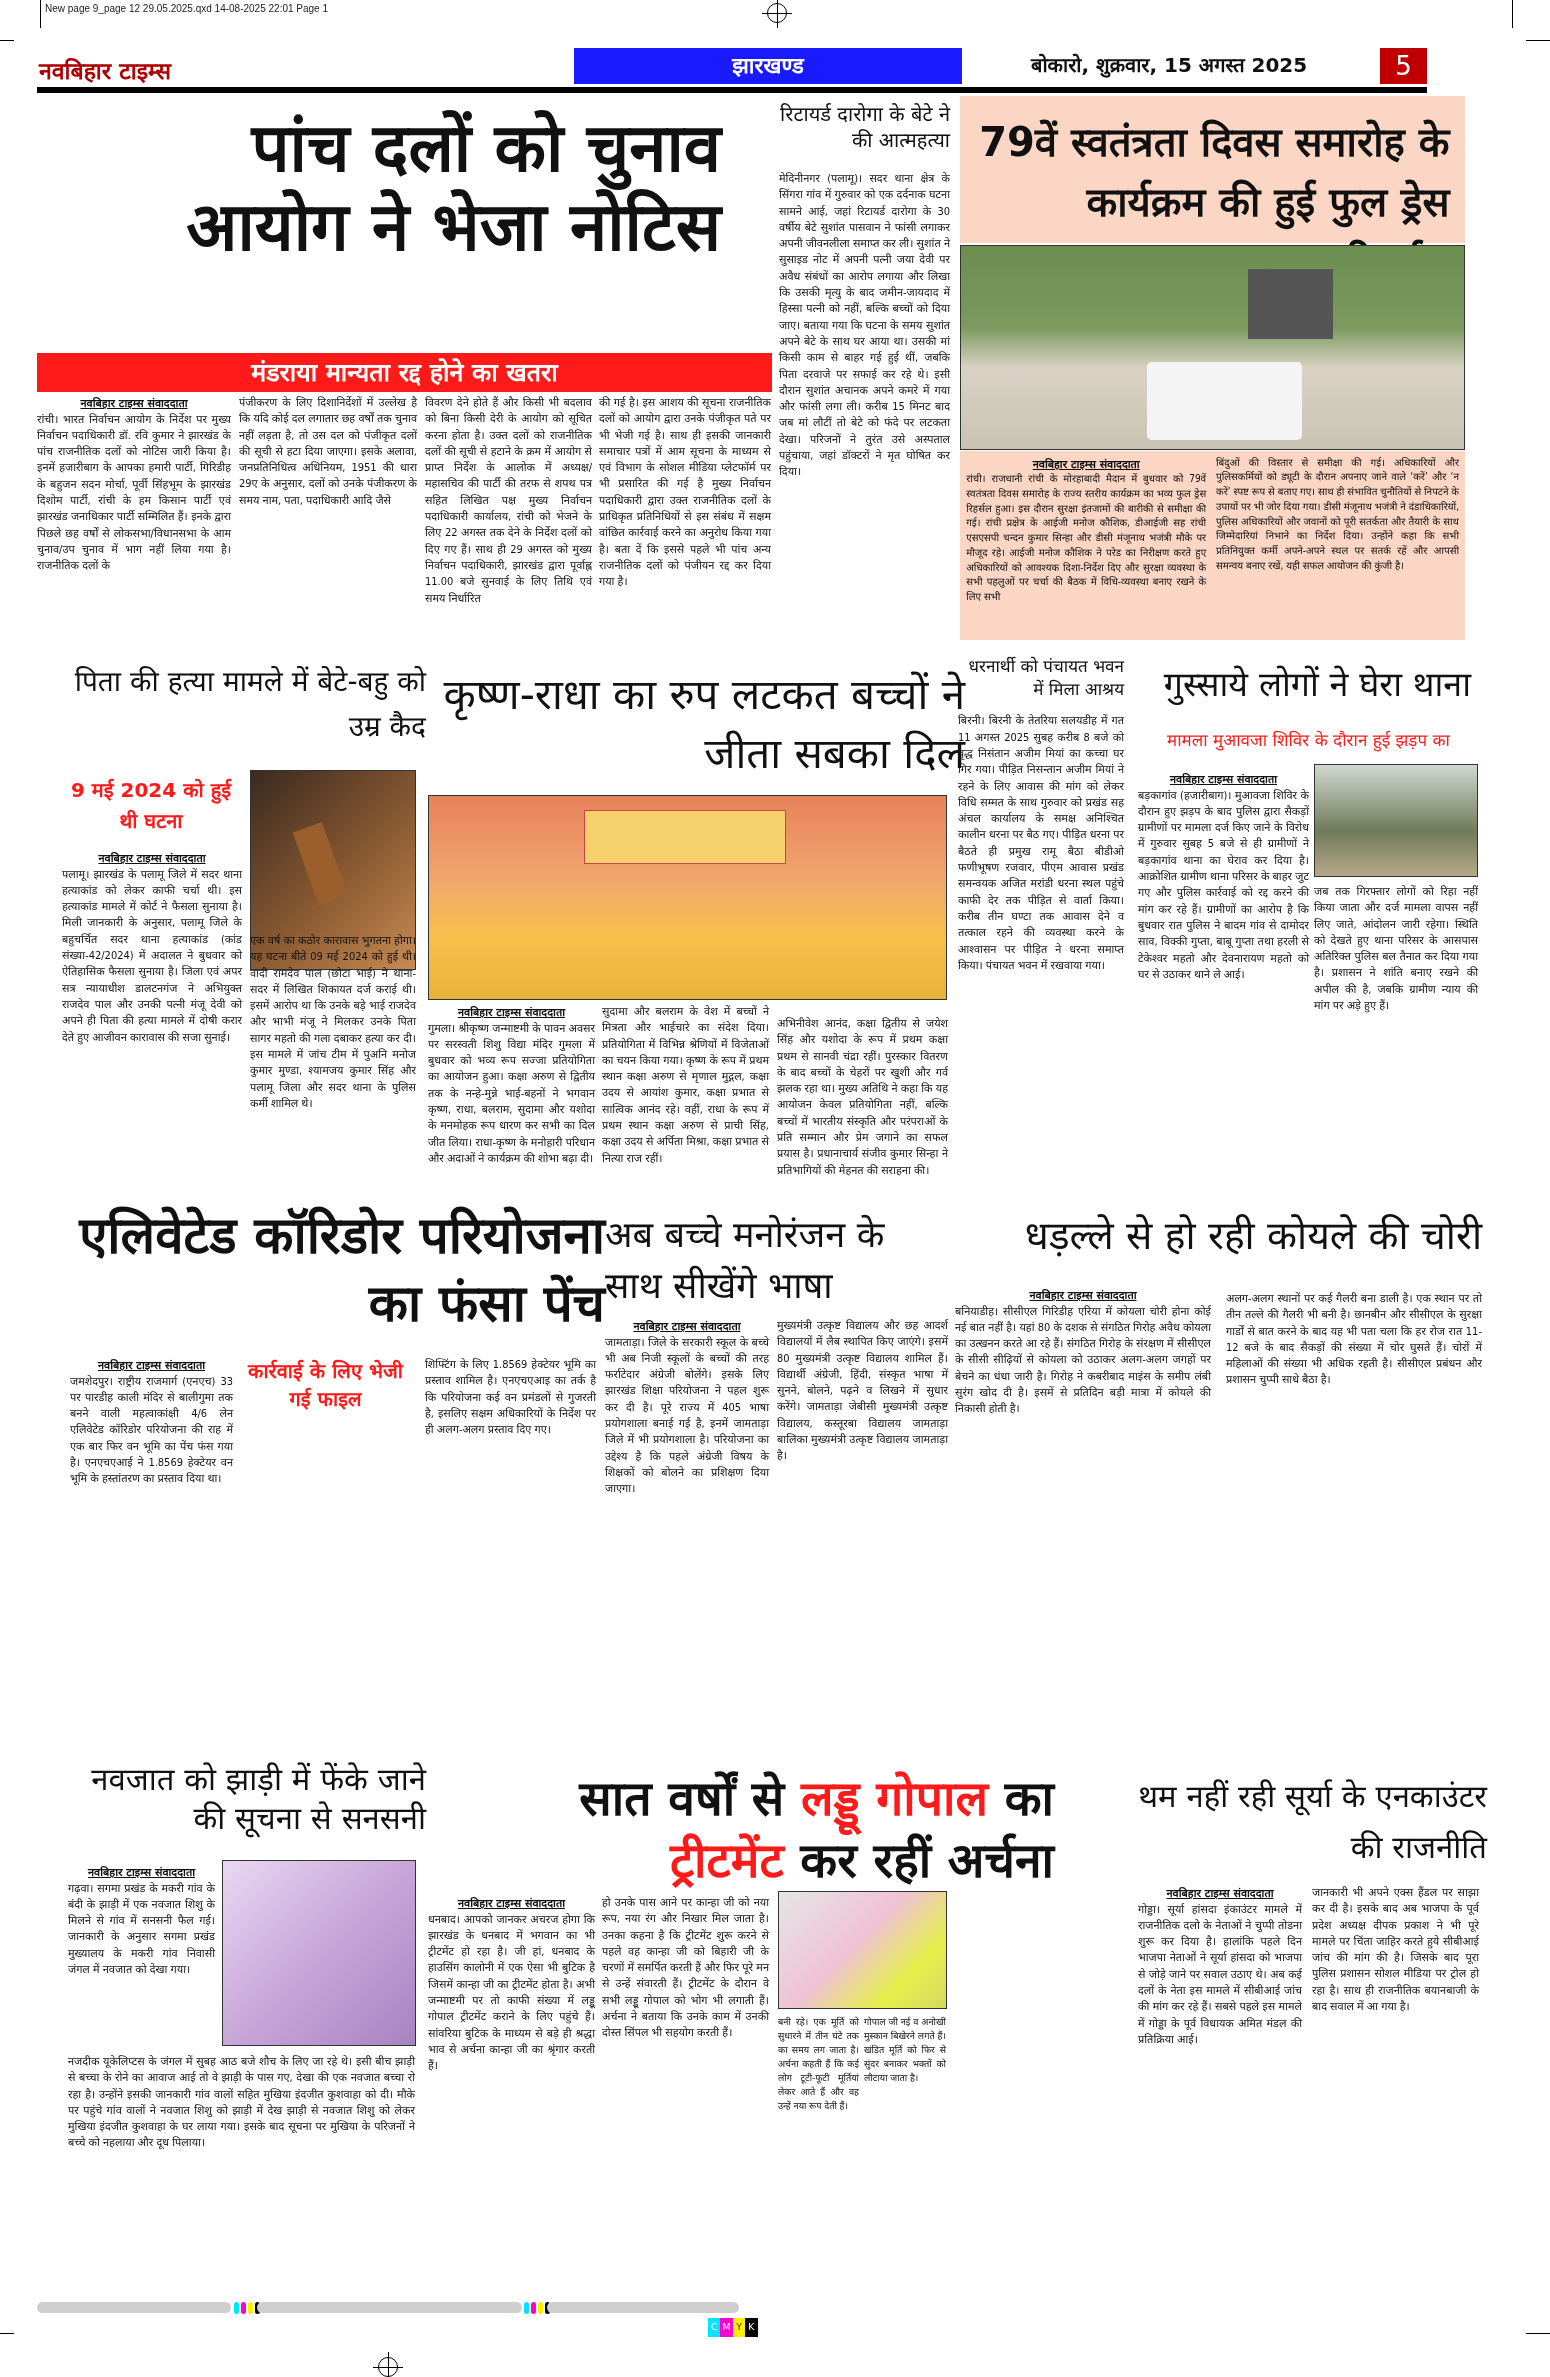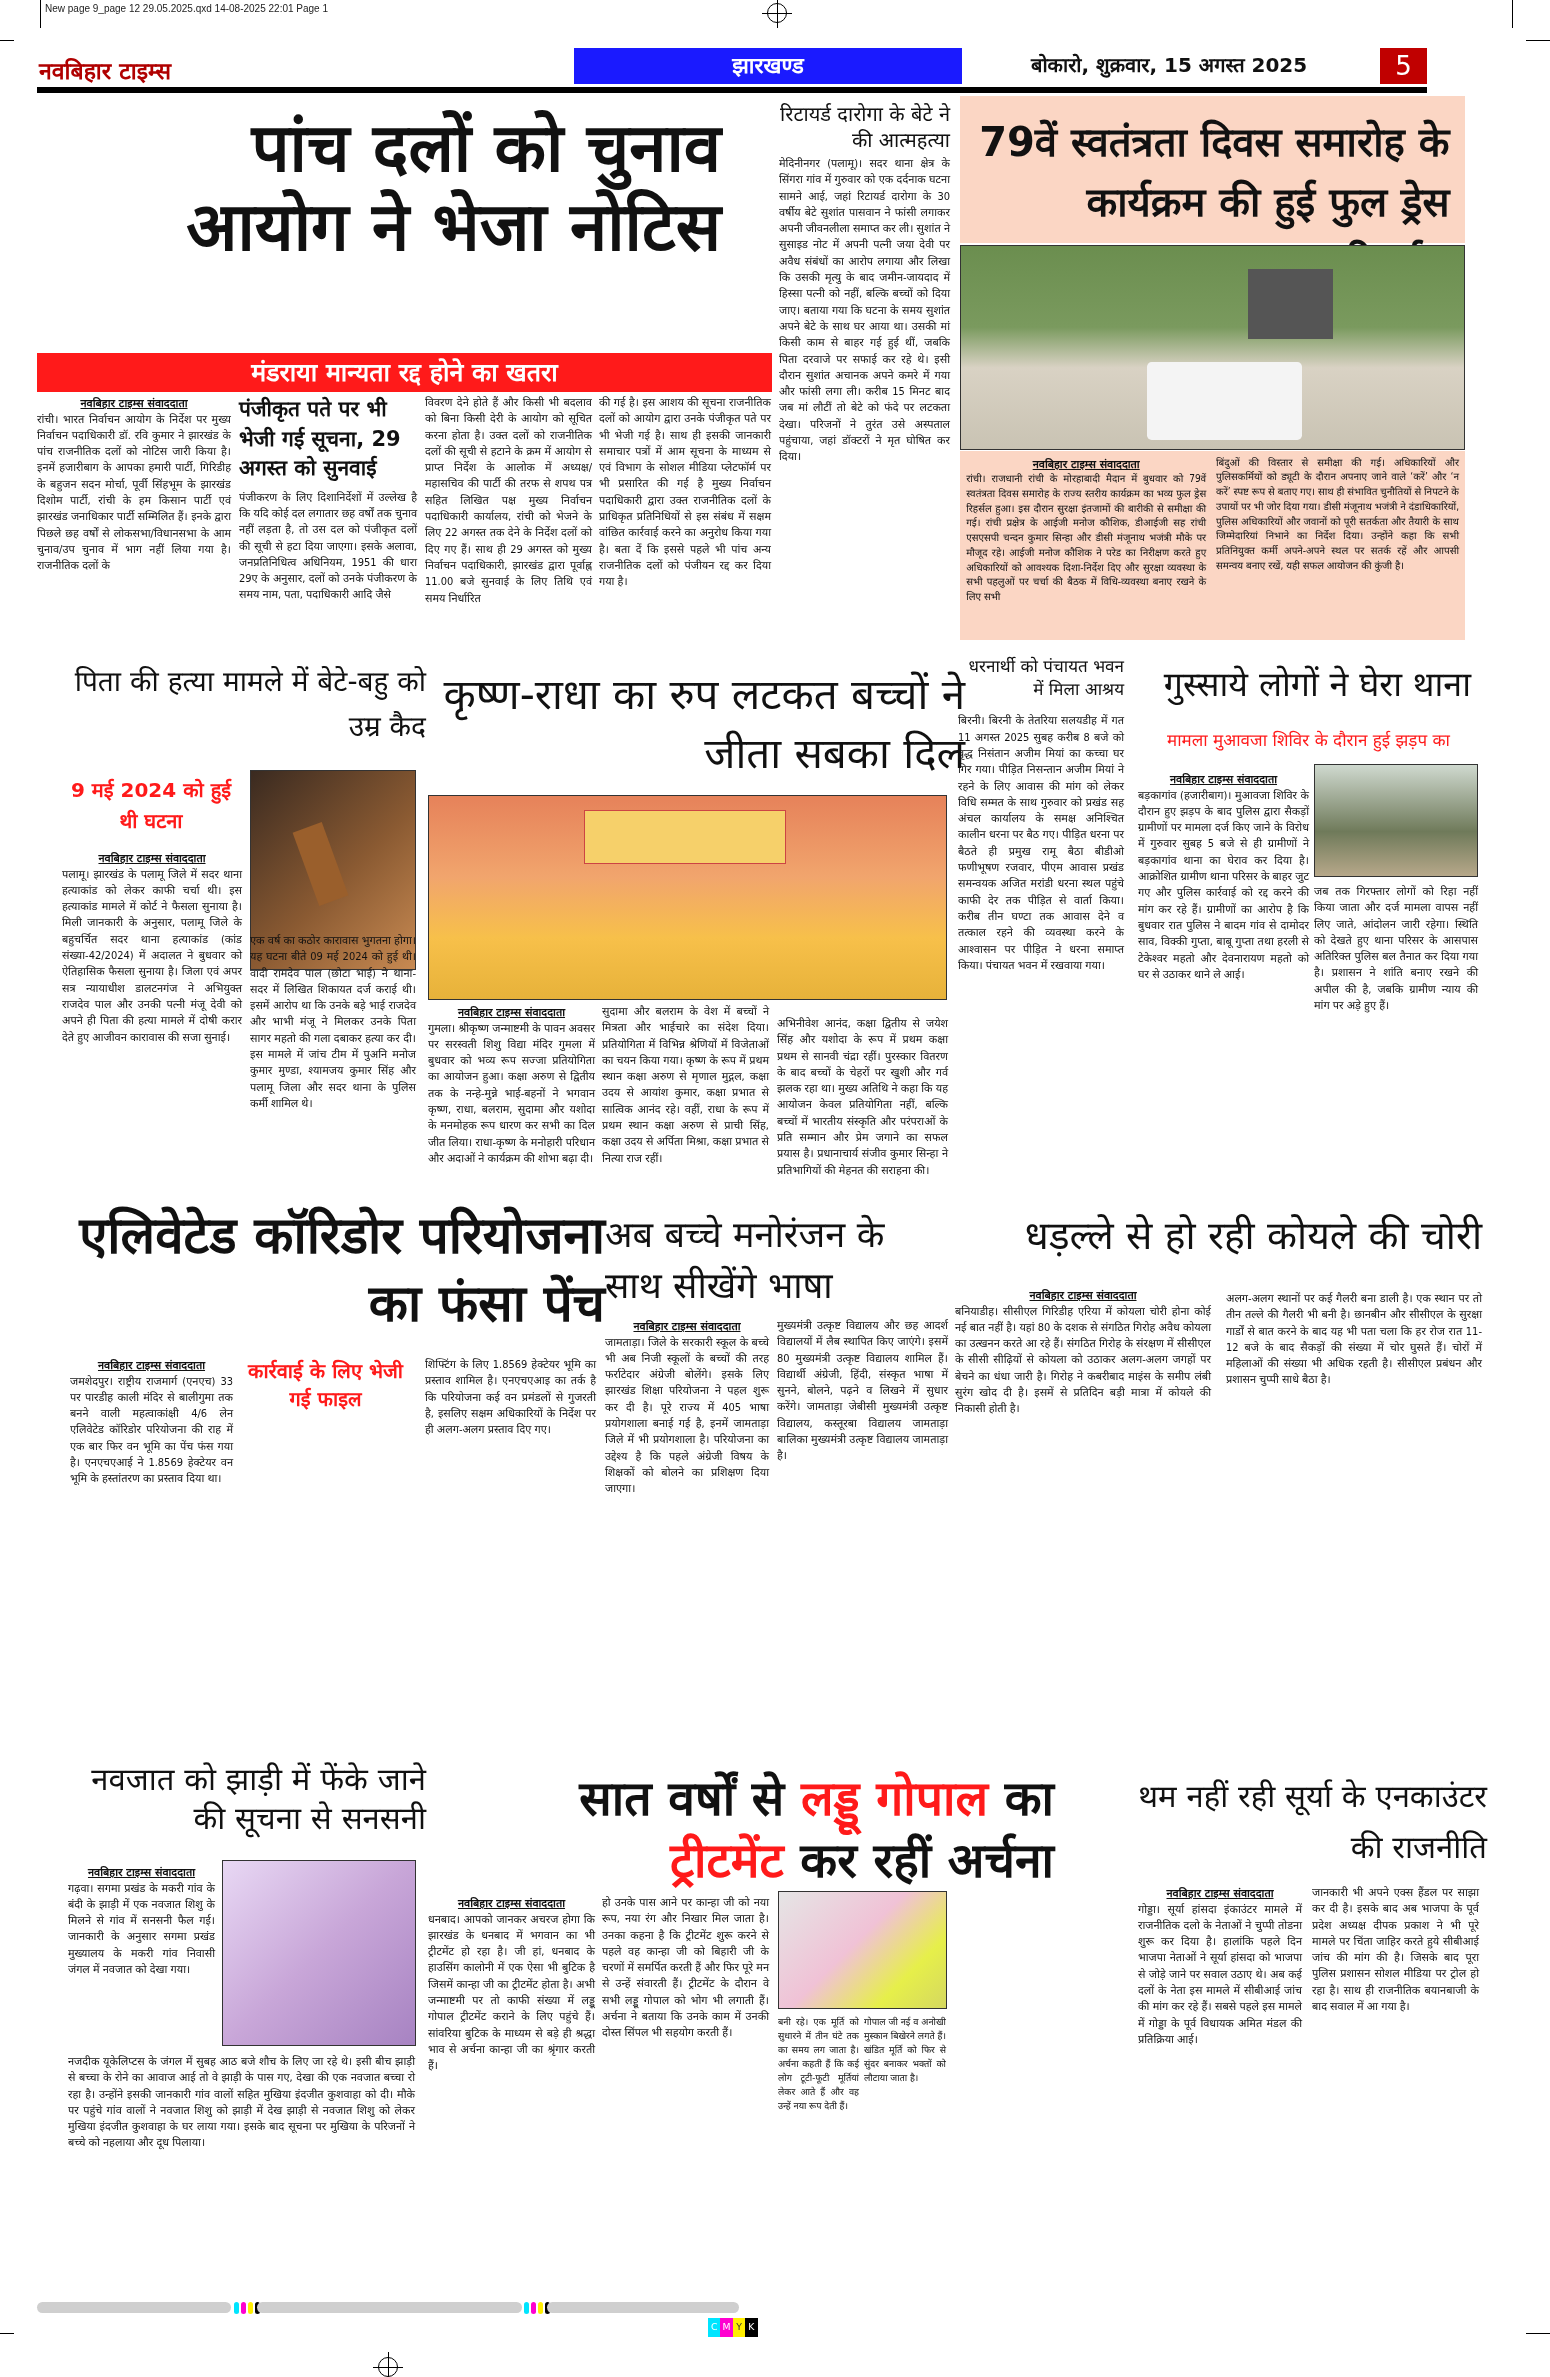--- a/index.html
+++ b/index.html
@@ -45,32 +45,31 @@
 <div class="abs page-num">5</div>
 <div class="abs masthead-rule"></div>
 
 <div class="abs hl" style="left:109px;top:109px;width:612px;font-size:67px;line-height:79px;">पांच दलों को चुनाव आयोग ने भेजा नोटिस</div>
 <div class="abs red-band" style="left:37px;top:353px;width:735px;height:39px;line-height:39px;font-size:25px;">मंडराया मान्यता रद्द होने का खतरा</div>
 <div class="col" style="left:37px;top:395px;width:194px;">
   <div class="byline">नवबिहार टाइम्स संवाददाता</div>
   <div class="body-text">रांची। भारत निर्वाचन आयोग के निर्देश पर मुख्य निर्वाचन पदाधिकारी डॉ. रवि कुमार ने झारखंड के पांच राजनीतिक दलों को नोटिस जारी किया है। इनमें हजारीबाग के आपका हमारी पार्टी, गिरिडीह के बहुजन सदन मोर्चा, पूर्वी सिंहभूम के झारखंड दिशोम पार्टी, रांची के हम किसान पार्टी एवं झारखंड जनाधिकार पार्टी सम्मिलित हैं। इनके द्वारा पिछले छह वर्षों से लोकसभा/विधानसभा के आम चुनाव/उप चुनाव में भाग नहीं लिया गया है। राजनीतिक दलों के</div>
 </div>
 <div class="col" style="left:239px;top:395px;width:178px;">
-  <div style="font-size:21px;line-height:29.5px;font-weight:bold;margin-bottom:6.2px;">पंजीकृत पते पर भी भेजी गई सूचना, 29 अगस्त को सुनवाई</div>
   <div class="body-text">पंजीकरण के लिए दिशानिर्देशों में उल्लेख है कि यदि कोई दल लगातार छह वर्षों तक चुनाव नहीं लड़ता है, तो उस दल को पंजीकृत दलों की सूची से हटा दिया जाएगा। इसके अलावा, जनप्रतिनिधित्व अधिनियम, 1951 की धारा 29ए के अनुसार, दलों को उनके पंजीकरण के समय नाम, पता, पदाधिकारी आदि जैसे</div>
 </div>
 <div class="col" style="left:425px;top:395px;width:167px;">
   <div class="body-text">विवरण देने होते हैं और किसी भी बदलाव को बिना किसी देरी के आयोग को सूचित करना होता है। उक्त दलों को राजनीतिक दलों की सूची से हटाने के क्रम में आयोग से प्राप्त निर्देश के आलोक में अध्यक्ष/महासचिव की पार्टी की तरफ से शपथ पत्र सहित लिखित पक्ष मुख्य निर्वाचन पदाधिकारी कार्यालय, रांची को भेजने के लिए 22 अगस्त तक देने के निर्देश दलों को दिए गए हैं। साथ ही 29 अगस्त को मुख्य निर्वाचन पदाधिकारी, झारखंड द्वारा पूर्वाह्न 11.00 बजे सुनवाई के लिए तिथि एवं समय निर्धारित</div>
 </div>
 <div class="col" style="left:599px;top:395px;width:172px;">
   <div class="body-text">की गई है। इस आशय की सूचना राजनीतिक दलों को आयोग द्वारा उनके पंजीकृत पते पर भी भेजी गई है। साथ ही इसकी जानकारी समाचार पत्रों में आम सूचना के माध्यम से एवं विभाग के सोशल मीडिया प्लेटफॉर्म पर भी प्रसारित की गई है मुख्य निर्वाचन पदाधिकारी द्वारा उक्त राजनीतिक दलों के प्राधिकृत प्रतिनिधियों से इस संबंध में सक्षम वांछित कार्रवाई करने का अनुरोध किया गया है। बता दें कि इससे पहले भी पांच अन्य राजनीतिक दलों को पंजीयन रद्द कर दिया गया है।</div>
 </div>
 
 <div class="col" style="left:779px;top:101px;width:171px;">
-  <div class="hl" style="font-size:20px;line-height:26px;margin-bottom:3px;font-weight:normal;">रिटायर्ड दारोगा के बेटे ने की आत्महत्या</div>
+  <div class="hl" style="font-size:20px;line-height:26px;margin-bottom:18px;font-weight:normal;">रिटायर्ड दारोगा के बेटे ने की आत्महत्या</div>
   <div class="body-text" style="font-size:11px;line-height:16.3px;">मेदिनीनगर (पलामू)। सदर थाना क्षेत्र के सिंगरा गांव में गुरुवार को एक दर्दनाक घटना सामने आई, जहां रिटायर्ड दारोगा के 30 वर्षीय बेटे सुशांत पासवान ने फांसी लगाकर अपनी जीवनलीला समाप्त कर ली। सुशांत ने सुसाइड नोट में अपनी पत्नी जया देवी पर अवैध संबंधों का आरोप लगाया और लिखा कि उसकी मृत्यु के बाद जमीन-जायदाद में हिस्सा पत्नी को नहीं, बल्कि बच्चों को दिया जाए। बताया गया कि घटना के समय सुशांत अपने बेटे के साथ घर आया था। उसकी मां किसी काम से बाहर गई हुई थीं, जबकि पिता दरवाजे पर सफाई कर रहे थे। इसी दौरान सुशांत अचानक अपने कमरे में गया और फांसी लगा ली। करीब 15 मिनट बाद जब मां लौटीं तो बेटे को फंदे पर लटकता देखा। परिजनों ने तुरंत उसे अस्पताल पहुंचाया, जहां डॉक्टरों ने मृत घोषित कर दिया।</div>
 </div>
 
 <div class="abs peach" style="left:960px;top:96px;width:505px;height:147px;">
   <div class="hl" style="padding:15.5px 15.5px 0;font-size:40px;line-height:60px;">79वें स्वतंत्रता दिवस समारोह के कार्यक्रम की हुई फुल ड्रेस रिहर्सल</div>
 </div>
 <div class="abs photo" style="left:960px;top:245px;width:505px;height:205px;background:linear-gradient(180deg,#6b8e4f 0%,#7a9a5e 40%,#d9d2c4 60%,#c9c3b3 100%);">
   <div class="abs" style="left:186px;top:116px;width:155px;height:78px;background:#f4f4f4;border-radius:4.7px;"></div>
   <div class="abs" style="left:287px;top:23px;width:85px;height:70px;background:#555;"></div>
 </div>

